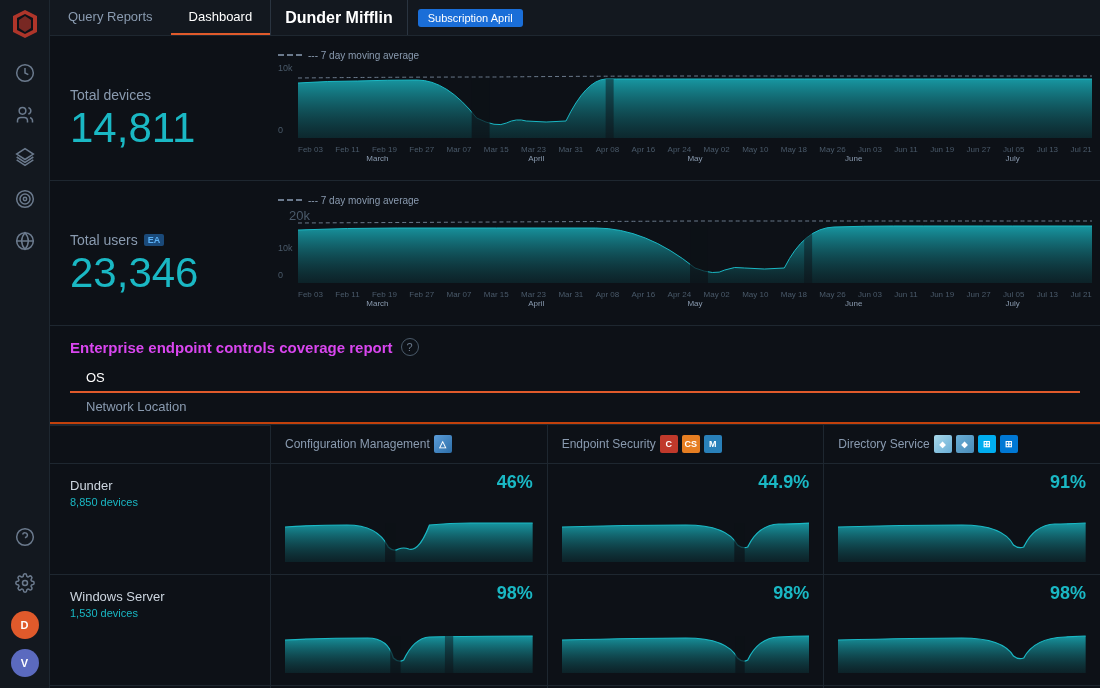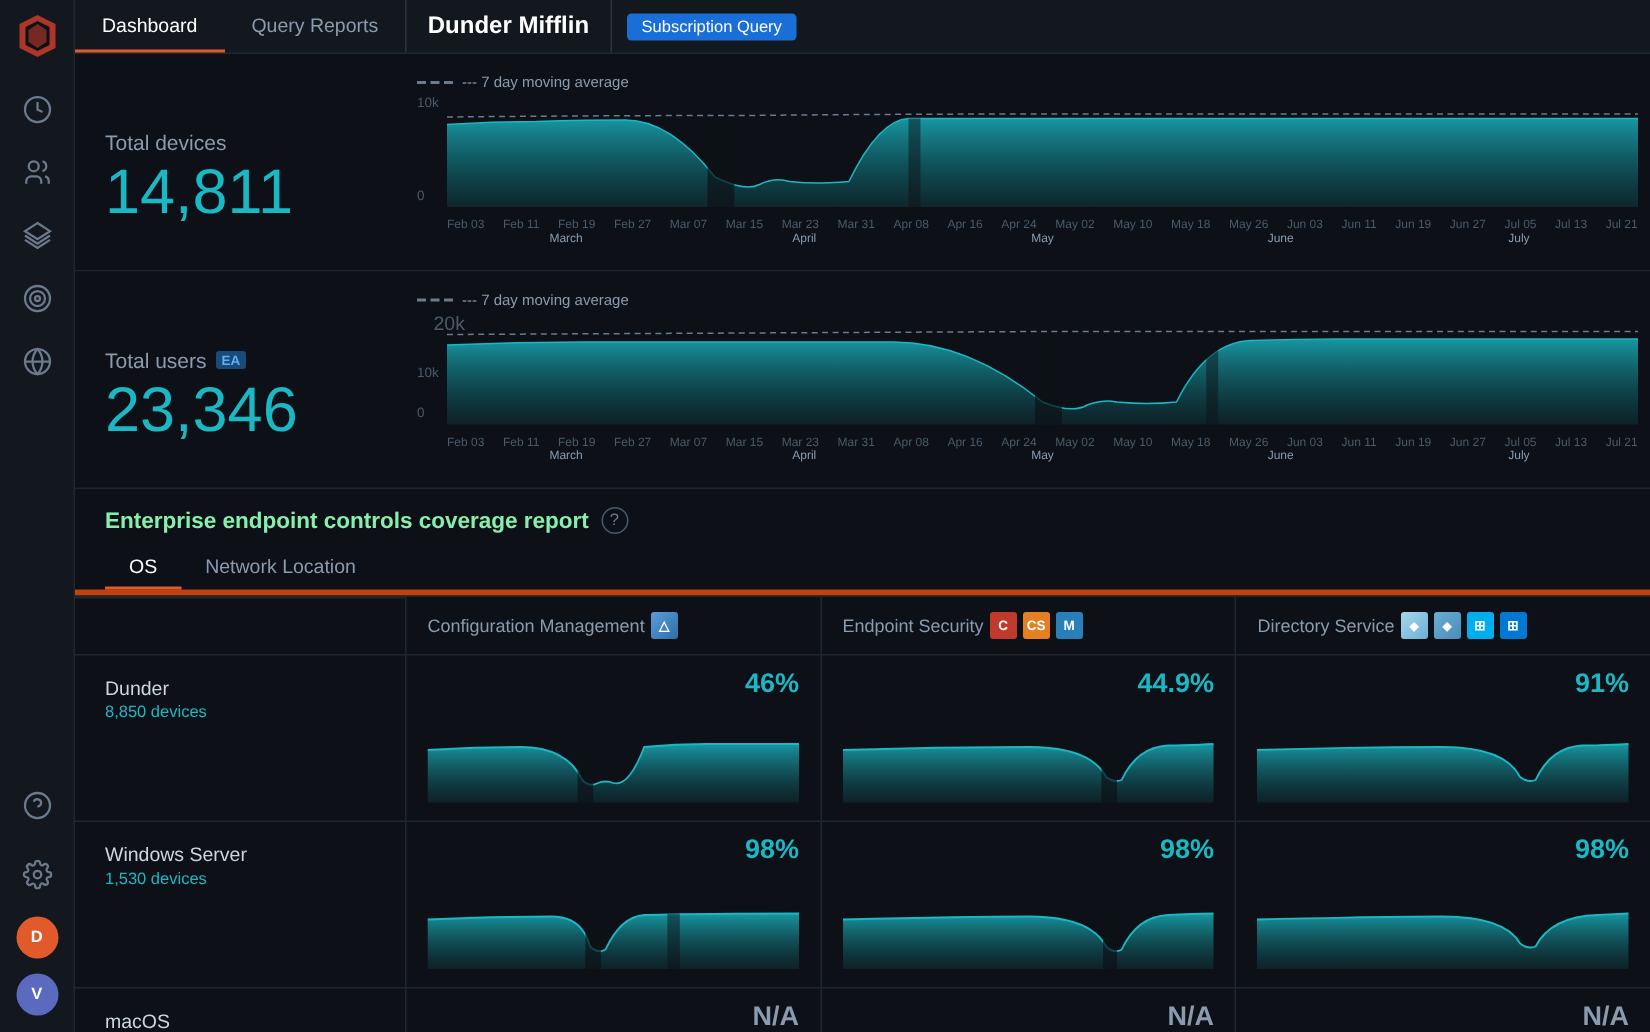--- a/index.html
+++ b/index.html
@@ -189,39 +189,40 @@
     }
     .coverage-header {
       display: flex;
       align-items: center;
       gap: 8px;
       padding: 0 20px 8px;
     }
     .coverage-title {
       font-size: 15px;
       font-weight: 600;
-      color: #86efac;
+      color: #d946ef;
     }
     .help-icon {
       width: 18px;
       height: 18px;
       border-radius: 50%;
       border: 1px solid #4a5a6a;
       display: flex;
       align-items: center;
       justify-content: center;
       font-size: 11px;
       color: #6b7a8d;
       cursor: pointer;
     }
     .coverage-tabs {
       display: flex;
       gap: 0;
       padding: 0 20px;
-      border-bottom: 4px solid #c2410c;
+      border-bottom: 2px solid #c2410c;
+      flex-direction: column;
     }
     .coverage-tab {
       padding: 6px 16px;
       font-size: 13px;
       color: #8a9bb0;
       cursor: pointer;
       border-bottom: 2px solid transparent;
     }
     .coverage-tab.active {
       color: #fff;
@@ -369,24 +370,24 @@
       </svg>
     </div>
     <div class="sidebar-avatar avatar-d">D</div>
     <div class="sidebar-avatar avatar-v">V</div>
   </div>
 </div>
 
 <div class="main">
 
   <div class="topnav">
+    <div class="nav-tab">Query Reports</div>
     <div class="nav-tab active">Dashboard</div>
-    <div class="nav-tab">Query Reports</div>
     <div class="nav-title">Dunder Mifflin</div>
-    <button class="sub-info-btn">Subscription Query</button>
+    <button class="sub-info-btn">Subscription April</button>
   </div>
 
   <div class="content">
 
     <div class="stat-section">
       <div class="stat-left">
         <div class="stat-label">Total devices</div>
         <div class="stat-number">14,811</div>
       </div>
       <div class="stat-chart">

